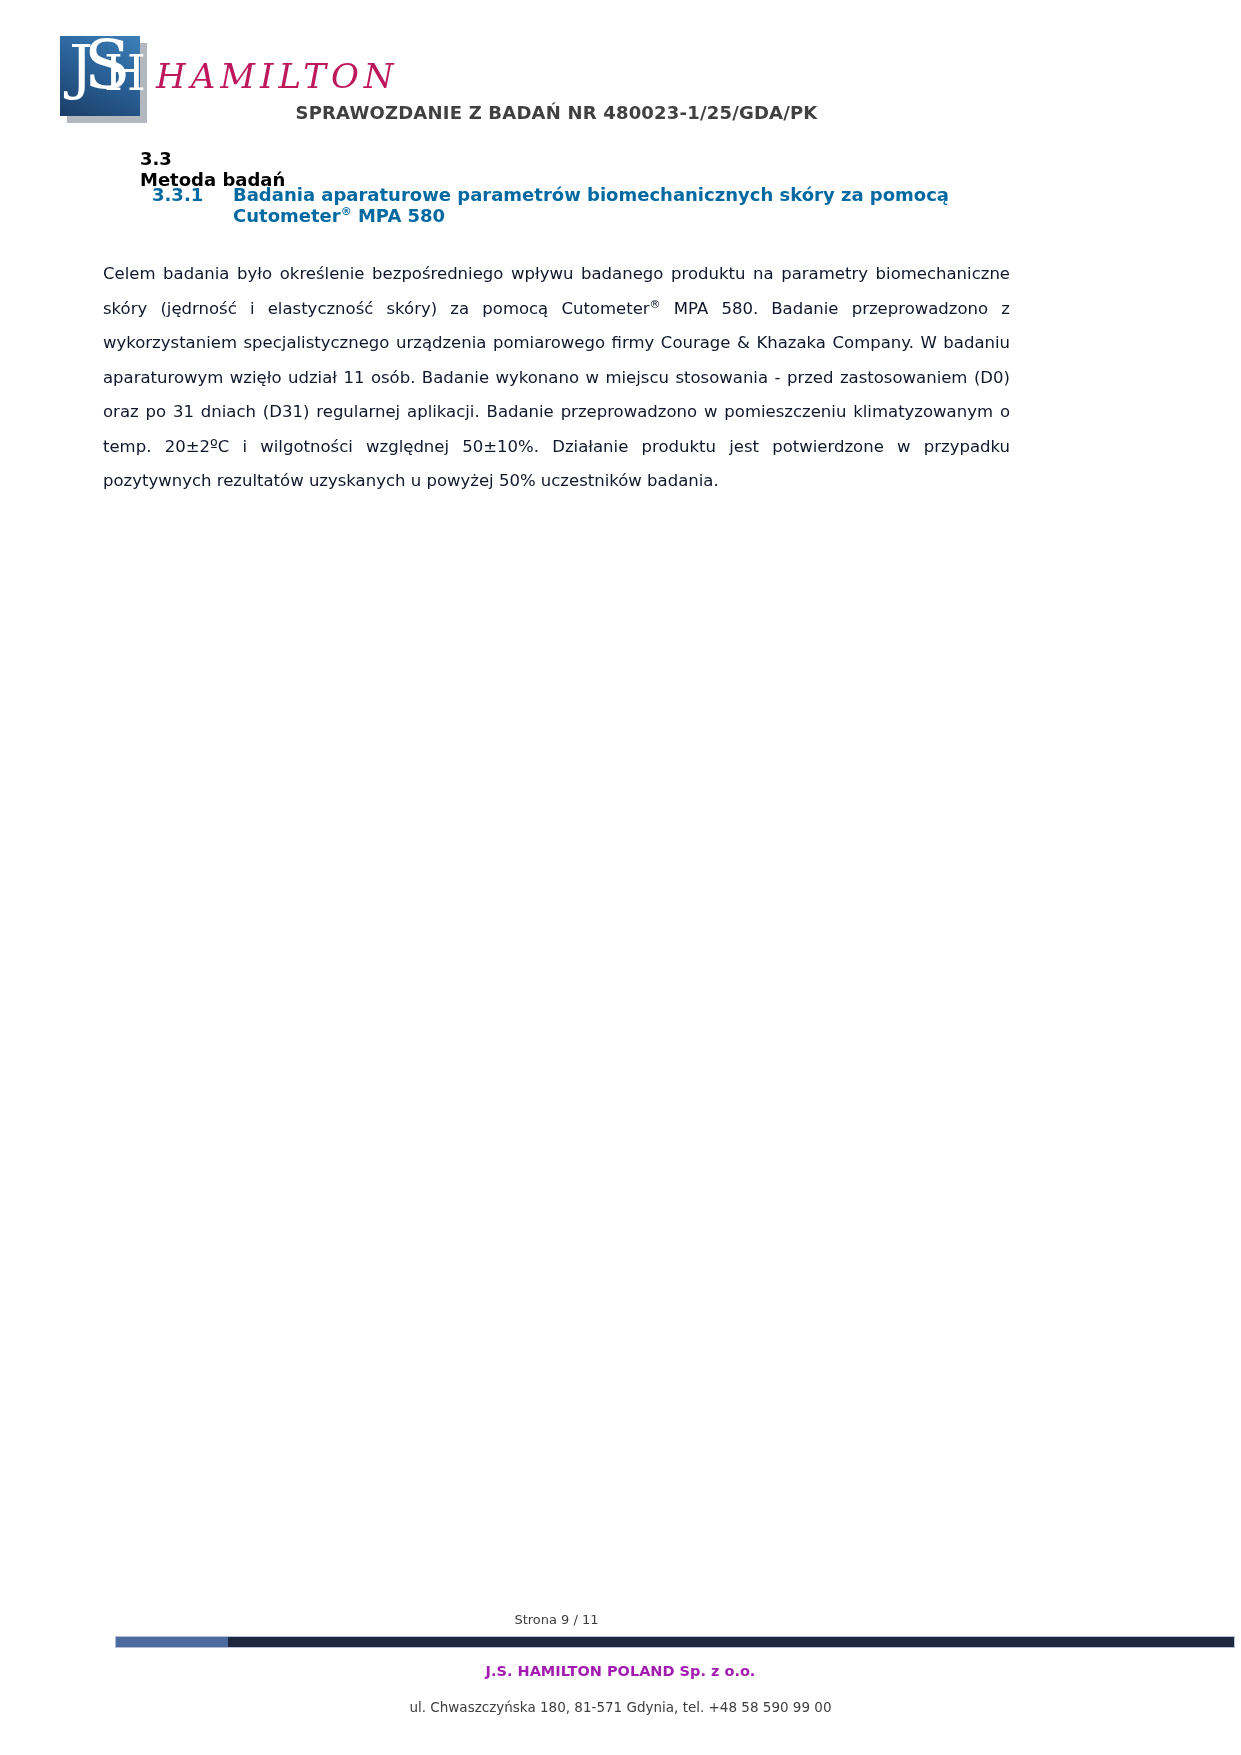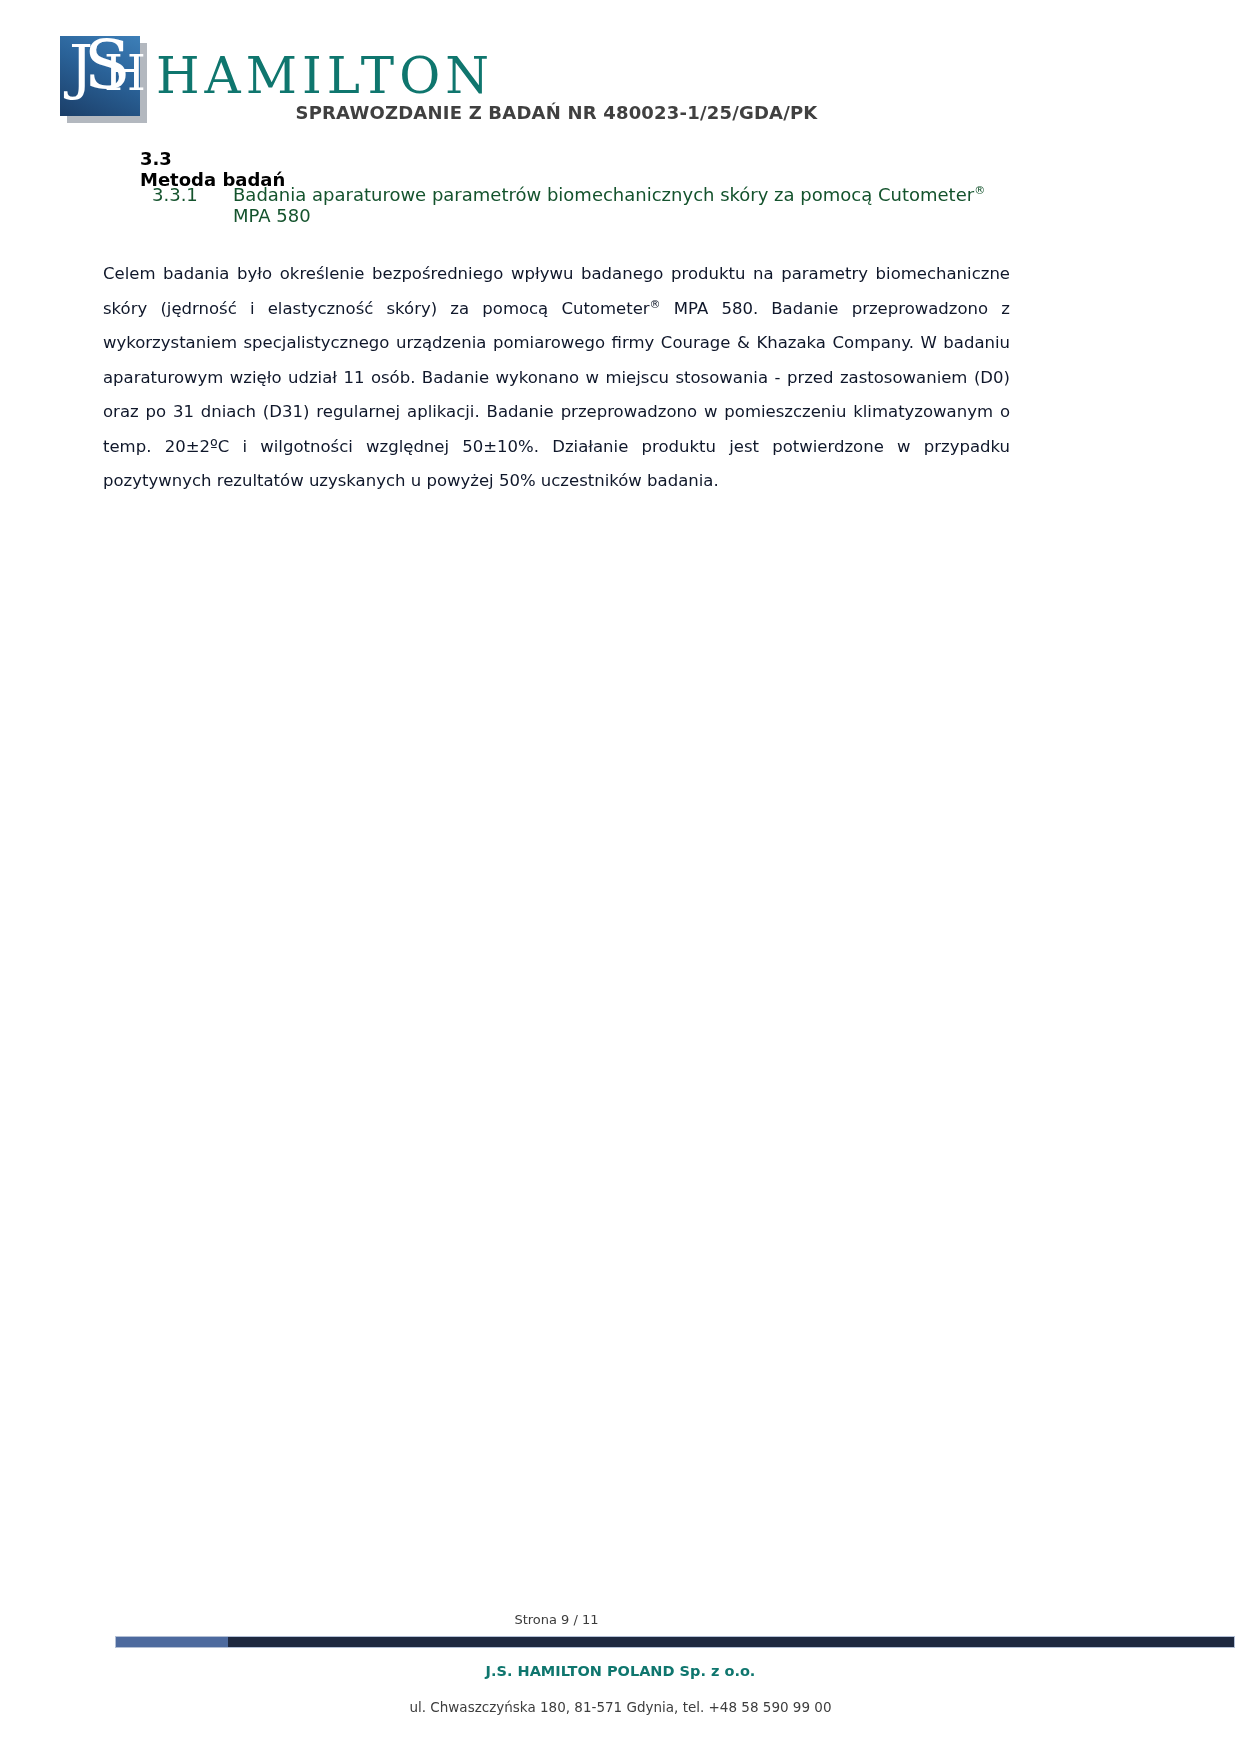--- a/index.html
+++ b/index.html
@@ -30,43 +30,44 @@
     font-family:"DejaVu Serif", serif;
     color:#ffffff;
     line-height:1;
   }
   .logo-j { left:9px;  top:1px;  font-size:60px; }
   .logo-s { left:24px; top:-5px; font-size:68px; }
   .logo-h { left:44px; top:13px; font-size:48px; }
   .brand {
     margin-left:16px;
     font-family:"DejaVu Serif", serif;
-    font-size:50px;
+    font-size:34px;
     letter-spacing:5px;
-    color:#0f766e;
+    color:#be185d;
     white-space:nowrap;
+    font-style:italic;
   }
 
   
   .report-title {
     position:absolute; top:102px; left:103px; width:907px;
     text-align:center;
     font-weight:bold; font-size:18px; color:#404040;
     letter-spacing:0.2px;
   }
   .sec-33 {
     position:absolute; top:148px; left:140px;
     font-weight:bold; font-size:18px; color:#000;
     display:flex;
     flex-direction:column;
   }
   .sec-33 .num { width:65px; flex:0 0 auto; }
   .sec-331 {
     position:absolute; top:184px; left:152px;
-    font-weight:normal; font-size:18px; color:#14532d;
+    font-weight:bold; font-size:18px; color:#0369a1;
     display:flex;
   }
   .sec-331 .num { width:81px; flex:0 0 auto; }
   .sec-331 .ttl { width:777px; }
   .sec-331 .ttl .line1 { text-align:justify; text-align-last:justify; }
   .sec-331 .ttl .line2 { margin-top:16px; }
 
   sup {
     font-size:11px;
     vertical-align:super;
@@ -93,21 +94,21 @@
     background:#1e2940;
     border:1px solid #b3c0d6;
   }
   .divider-bar .light-seg {
     position:absolute; left:0; top:0; height:100%;
     width:112px;
     background:#4d6a9e;
   }
   .foot-line {
     position:absolute; left:0; width:1241px;
-    text-align:center; color:#0f766e;
+    text-align:center; color:#a21caf;
   }
   .foot-company { top:1663px; font-weight:bold; font-size:14.5px; }
   .foot-lab     { top:1681px; font-weight:bold; font-size:14.5px; }
   .foot-address { top:1699px; font-size:13.5px; color:#3d3d3d; }
 </style>
 </head>
 <body>
 
 <div class="page">
 

